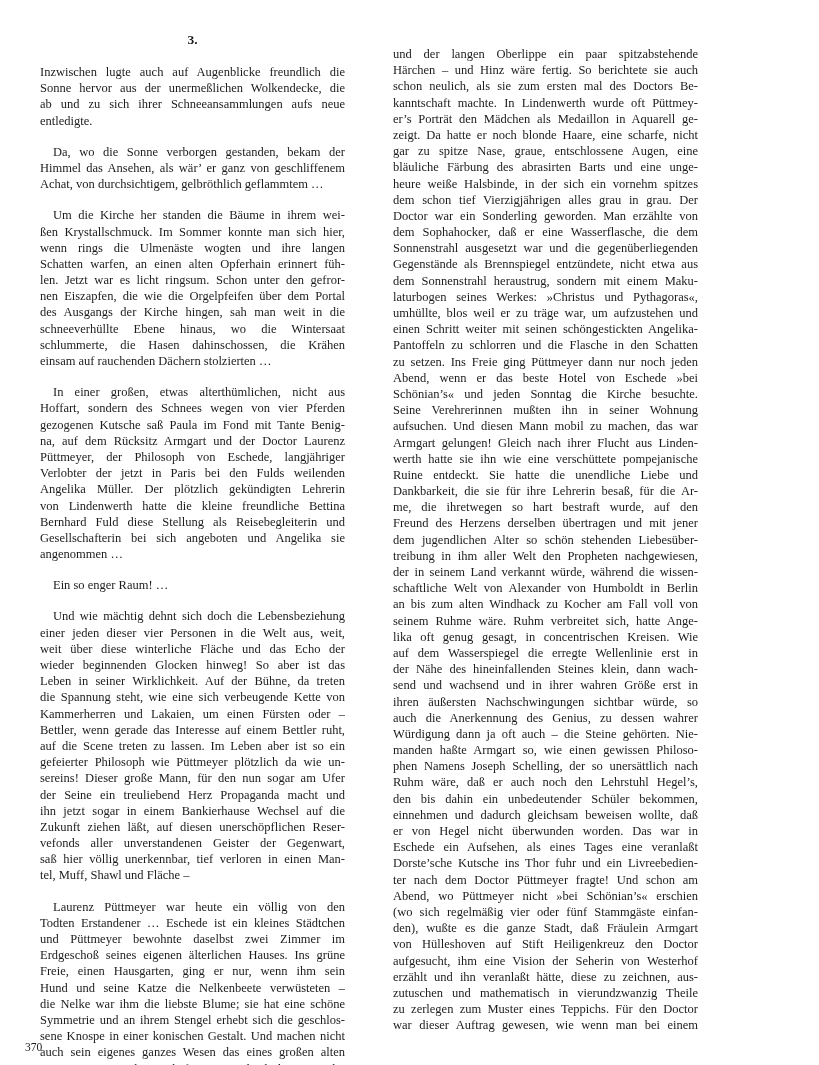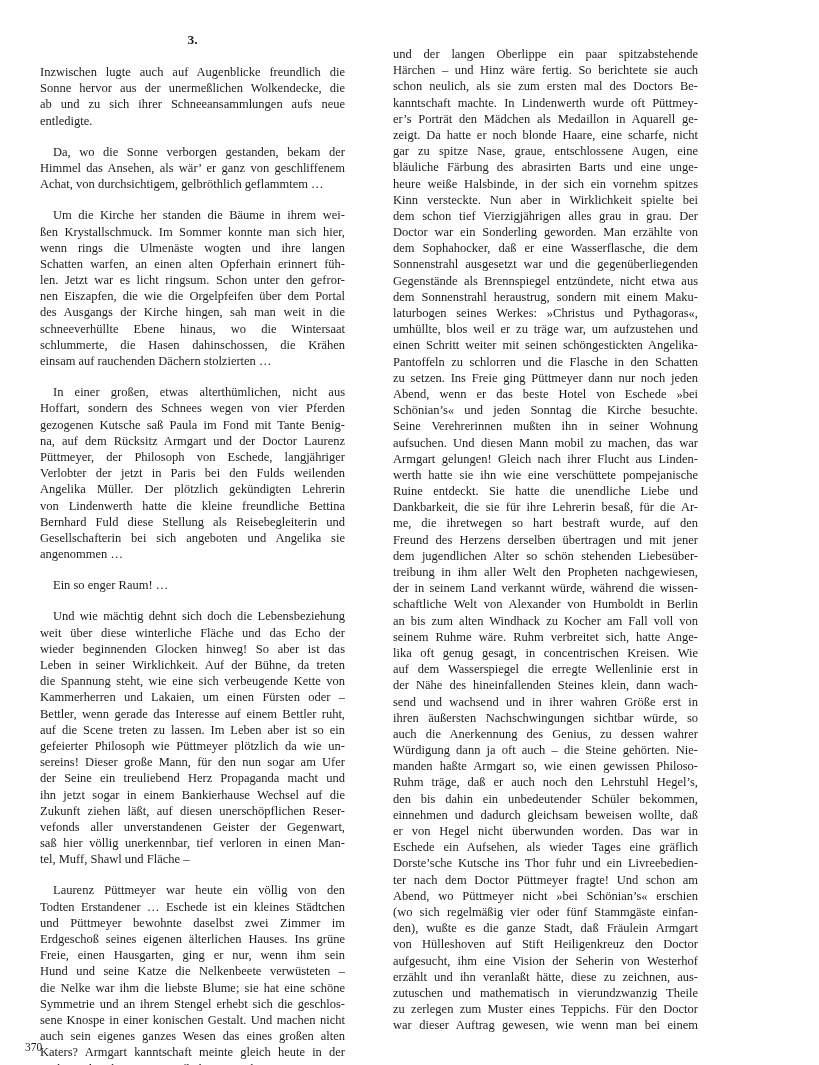--- a/index.html
+++ b/index.html
@@ -102,20 +102,21 @@
           <div class="line">von Lindenwerth hatte die kleine freundliche Bettina</div>
           <div class="line">Bernhard Fuld diese Stellung als Reisebegleiterin und</div>
           <div class="line">Gesellschafterin bei sich angeboten und Angelika sie</div>
           <div class="line endline">angenommen …</div>
         </div>
         <div class="para">
           <div class="line ind endline">Ein so enger Raum! …</div>
         </div>
         <div class="para">
           <div class="line ind">Und wie mächtig dehnt sich doch die Lebensbeziehung</div>
+          <div class="line">einer jeden dieser vier Personen in die Welt aus, weit,</div>
           <div class="line">weit über diese winterliche Fläche und das Echo der</div>
           <div class="line">wieder beginnenden Glocken hinweg! So aber ist das</div>
           <div class="line">Leben in seiner Wirklichkeit. Auf der Bühne, da treten</div>
           <div class="line">die Spannung steht, wie eine sich verbeugende Kette von</div>
           <div class="line">Kammerherren und Lakaien, um einen Fürsten oder –</div>
           <div class="line">Bettler, wenn gerade das Interesse auf einem Bettler ruht,</div>
           <div class="line">auf die Scene treten zu lassen. Im Leben aber ist so ein</div>
           <div class="line">gefeierter Philosoph wie Püttmeyer plötzlich da wie un-</div>
           <div class="line">sereins! Dieser große Mann, für den nun sogar am Ufer</div>
           <div class="line">der Seine ein treuliebend Herz Propaganda macht und</div>
@@ -145,21 +146,20 @@
         <div class="para">
           <div class="line">und der langen Oberlippe ein paar spitzabstehende</div>
           <div class="line">Härchen – und Hinz wäre fertig. So berichtete sie auch</div>
           <div class="line">schon neulich, als sie zum ersten mal des Doctors Be-</div>
           <div class="line">kanntschaft machte. In Lindenwerth wurde oft Püttmey-</div>
           <div class="line">er’s Porträt den Mädchen als Medaillon in Aquarell ge-</div>
           <div class="line">zeigt. Da hatte er noch blonde Haare, eine scharfe, nicht</div>
           <div class="line">gar zu spitze Nase, graue, entschlossene Augen, eine</div>
           <div class="line">bläuliche Färbung des abrasirten Barts und eine unge-</div>
           <div class="line">heure weiße Halsbinde, in der sich ein vornehm spitzes</div>
-          <div class="line">Kinn versteckte. Nun aber in Wirklichkeit spielte bei</div>
           <div class="line">dem schon tief Vierzigjährigen alles grau in grau. Der</div>
           <div class="line">Doctor war ein Sonderling geworden. Man erzählte von</div>
           <div class="line">dem Sophahocker, daß er eine Wasserflasche, die dem</div>
           <div class="line">Sonnenstrahl ausgesetzt war und die gegenüberliegenden</div>
           <div class="line">Gegenstände als Brennspiegel entzündete, nicht etwa aus</div>
           <div class="line">dem Sonnenstrahl heraustrug, sondern mit einem Maku-</div>
           <div class="line">laturbogen seines Werkes: »Christus und Pythagoras«,</div>
           <div class="line">umhüllte, blos weil er zu träge war, um aufzustehen und</div>
           <div class="line">einen Schritt weiter mit seinen schöngestickten Angelika-</div>
           <div class="line">Pantoffeln zu schlorren und die Flasche in den Schatten</div>
@@ -181,25 +181,26 @@
           <div class="line">an bis zum alten Windhack zu Kocher am Fall voll von</div>
           <div class="line">seinem Ruhme wäre. Ruhm verbreitet sich, hatte Ange-</div>
           <div class="line">lika oft genug gesagt, in concentrischen Kreisen. Wie</div>
           <div class="line">auf dem Wasserspiegel die erregte Wellenlinie erst in</div>
           <div class="line">der Nähe des hineinfallenden Steines klein, dann wach-</div>
           <div class="line">send und wachsend und in ihrer wahren Größe erst in</div>
           <div class="line">ihren äußersten Nachschwingungen sichtbar würde, so</div>
           <div class="line">auch die Anerkennung des Genius, zu dessen wahrer</div>
           <div class="line">Würdigung dann ja oft auch – die Steine gehörten. Nie-</div>
           <div class="line">manden haßte Armgart so, wie einen gewissen Philoso-</div>
-          <div class="line">Ruhm träge, daß er auch noch den Lehrstuhl Hegel’s,</div>
+          <div class="line">phen Namens Joseph Schelling, der so unersättlich nach</div>
+          <div class="line">Ruhm wäre, daß er auch noch den Lehrstuhl Hegel’s,</div>
           <div class="line">den bis dahin ein unbedeutender Schüler bekommen,</div>
           <div class="line">einnehmen und dadurch gleichsam beweisen wollte, daß</div>
           <div class="line">er von Hegel nicht überwunden worden. Das war in</div>
-          <div class="line">Eschede ein Aufsehen, als wieder Tages eine gräflich</div>
+          <div class="line">Eschede ein Aufsehen, als eines Tages eine veranlaßt</div>
           <div class="line">Dorste’sche Kutsche ins Thor fuhr und ein Livreebedien-</div>
           <div class="line">ter nach dem Doctor Püttmeyer fragte! Und schon am</div>
           <div class="line">Abend, wo Püttmeyer nicht »bei Schönian’s« erschien</div>
           <div class="line">(wo sich regelmäßig vier oder fünf Stammgäste einfan-</div>
           <div class="line">den), wußte es die ganze Stadt, daß Fräulein Armgart</div>
           <div class="line">von Hülleshoven auf Stift Heiligenkreuz den Doctor</div>
           <div class="line">aufgesucht, ihm eine Vision der Seherin von Westerhof</div>
           <div class="line">erzählt und ihn veranlaßt hätte, diese zu zeichnen, aus-</div>
           <div class="line">zutuschen und mathematisch in vierundzwanzig Theile</div>
           <div class="line">zu zerlegen zum Muster eines Teppichs. Für den Doctor</div>

